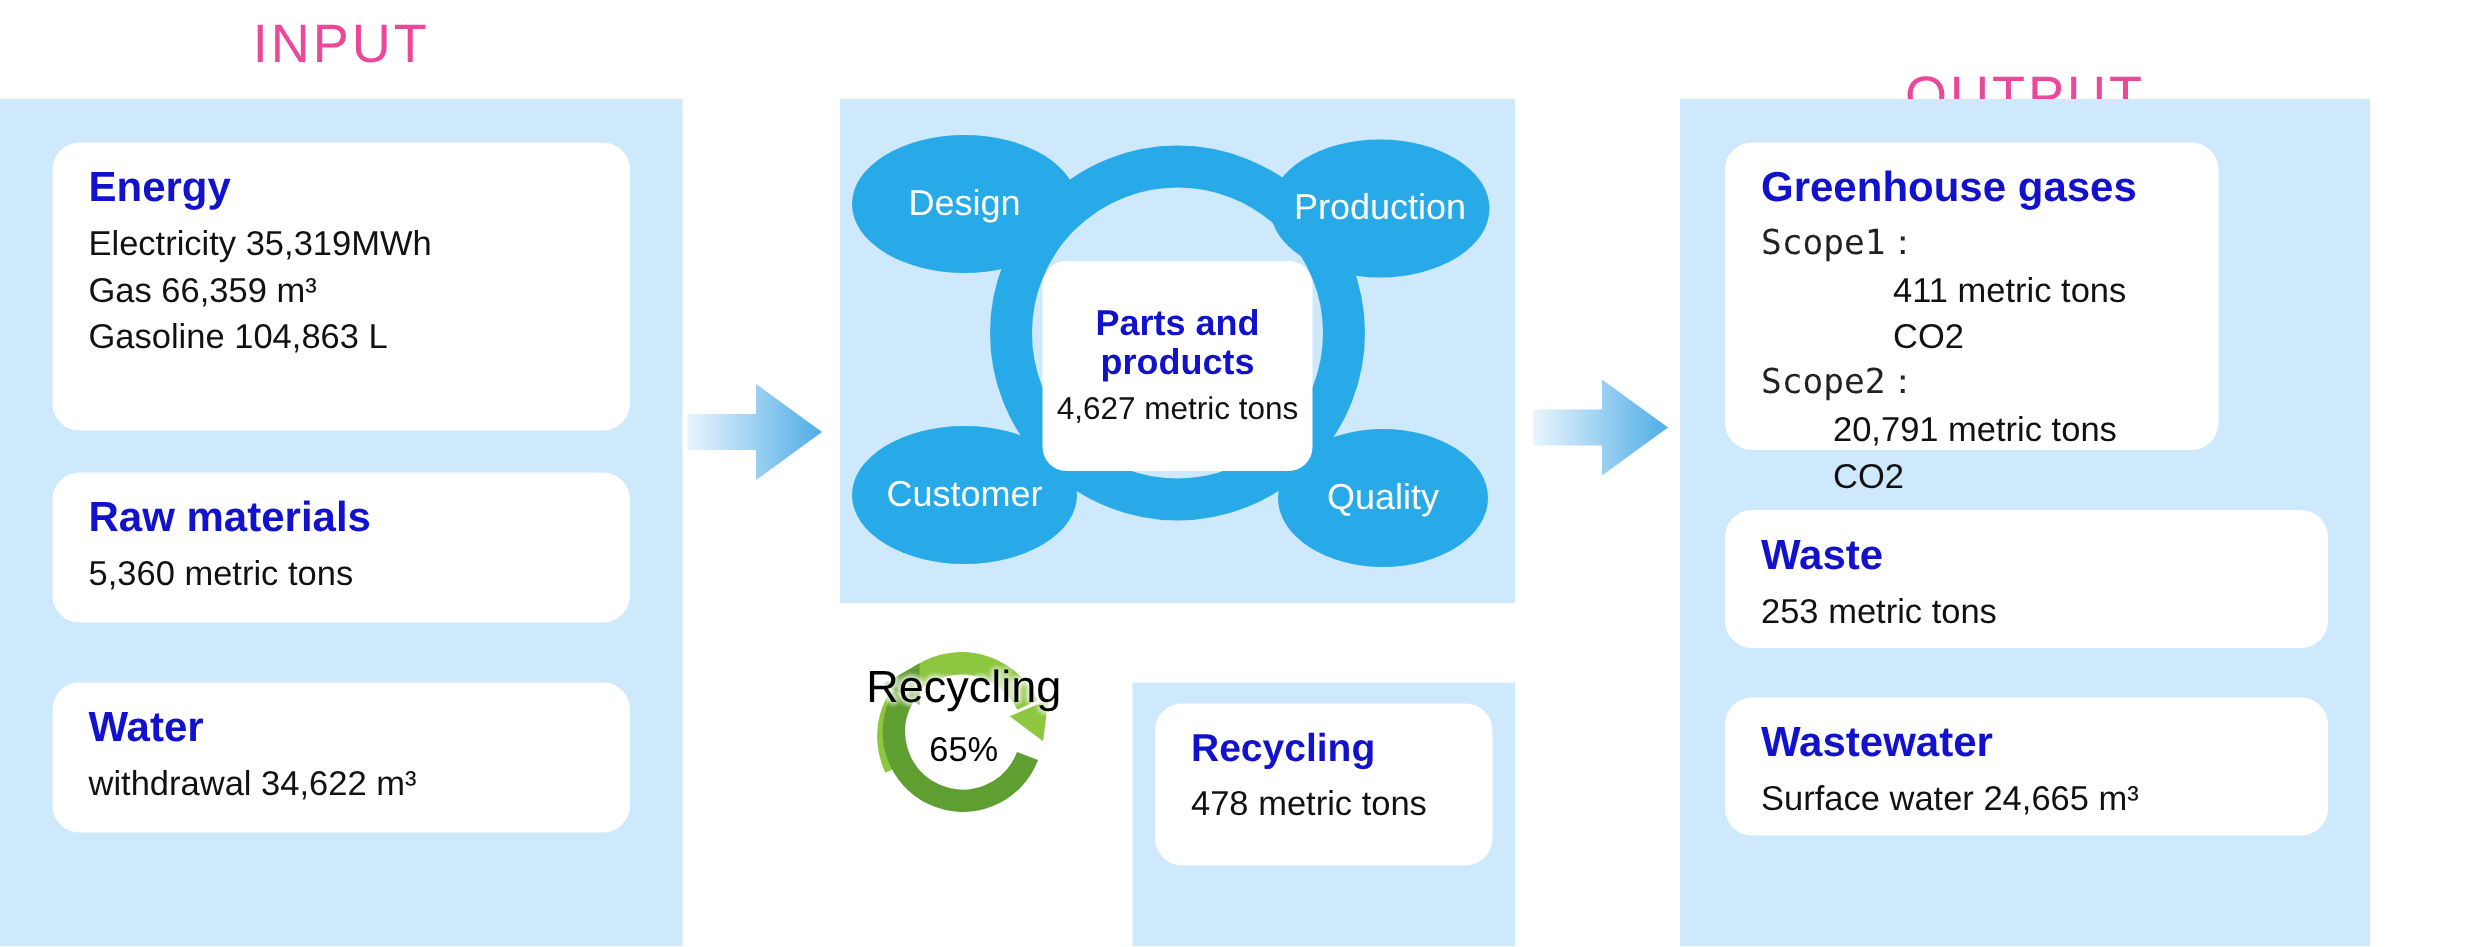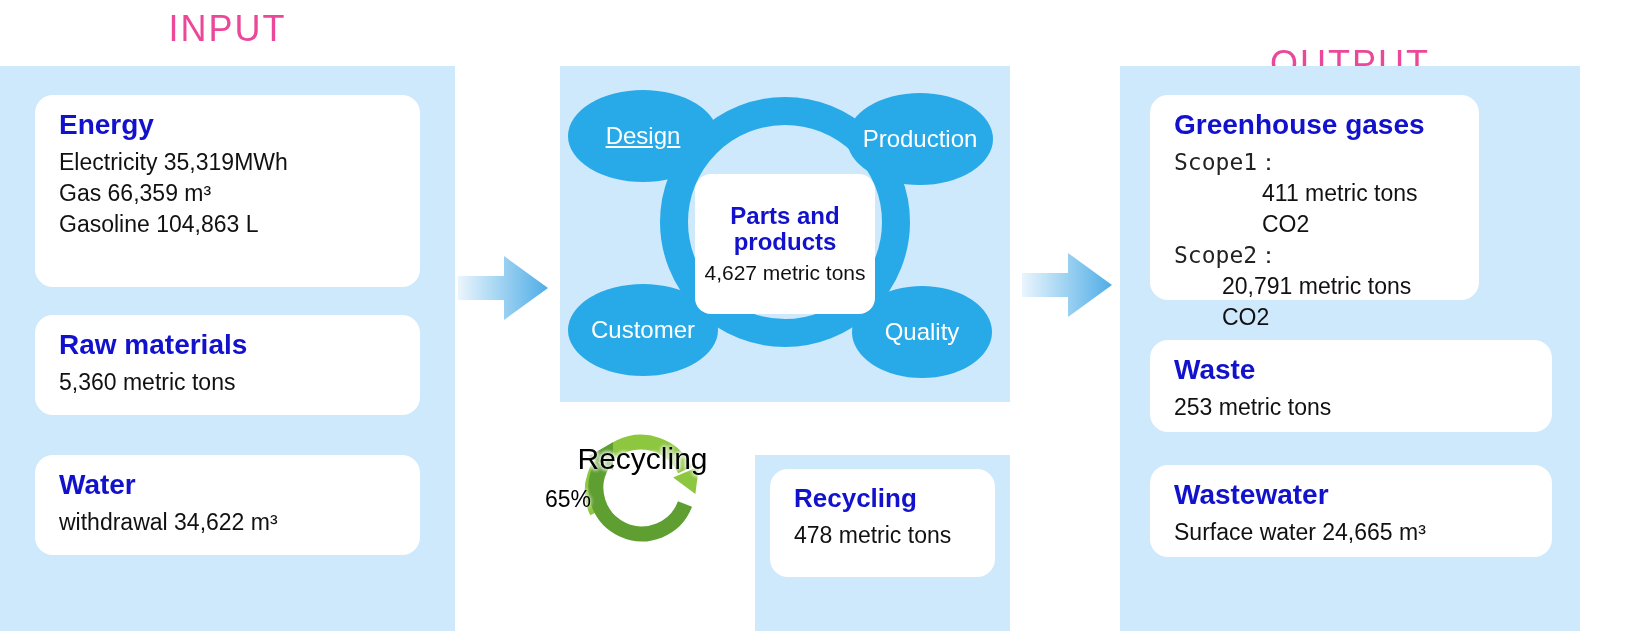--- a/index.html
+++ b/index.html
@@ -34,40 +34,40 @@
   .scope-value { font-size: 23px; color: #111; line-height: 1.35; }
   .indent1 { padding-left: 88px; }
   .indent2 { padding-left: 48px; }
 
   
   .ring { position: absolute; left: 100px; top: 31px; width: 250px; height: 250px;
           border: 28px solid #29aae8; border-radius: 50%; }
   .node { position: absolute; background: #29aae8; border-radius: 50%;
           display: flex; align-items: center; justify-content: center;
           color: #fff; font-size: 24px; }
-  .node-design     { left: 8px;   top: 24px;  width: 150px; height: 92px; text-decoration: underline; }
+  .node-design     { left: 8px;   top: 24px;  width: 150px; height: 92px; }
   .node-production { left: 287px; top: 27px;  width: 146px; height: 92px; }
   .node-customer   { left: 8px;   top: 218px; width: 150px; height: 92px; }
   .node-quality    { left: 292px; top: 220px; width: 140px; height: 92px; }
 
   .center-box { position: absolute; left: 135px; top: 108px; width: 180px; height: 140px;
                 background: #fff; border-radius: 16px; display: flex; flex-direction: column;
                 align-items: center; justify-content: center; padding: 6px; }
   .center-title { color: #1212cc; font-weight: bold; font-size: 24px; line-height: 1.1; text-align: center; }
   .center-value { color: #111; font-size: 21px; line-height: 1.15; text-align: center; margin-top: 6px; }
 
   .flow-arrow { position: absolute; }
   .arrow-left  { left: 458px;  top: 252px; }
   .arrow-right { left: 1022px; top: 249px; }
 
   .recycle-icon { position: absolute; left: 545px; top: 420px; }
   .recycle-word { position: absolute; left: 545px; top: 442px; width: 195px; text-align: center;
                   font-size: 30px; color: #000;
                   text-shadow: 0 0 4px #fff, 0 0 4px #fff, 0 0 4px #fff; }
-  .recycle-pct  { position: absolute; left: 545px; top: 486px; width: 195px; 
+  .recycle-pct  { position: absolute; left: 545px; top: 486px; width: 195px; text-align: center;
                   font-size: 23px; color: #000;
                   text-shadow: 0 0 4px #fff, 0 0 4px #fff; }
 
   .recycle-card { left: 15px; top: 14px; width: 225px; height: 108px; }
   .recycle-card .card-title { font-size: 26px; }
 </style>
 </head>
 <body>
 
 <div class="canvas">

